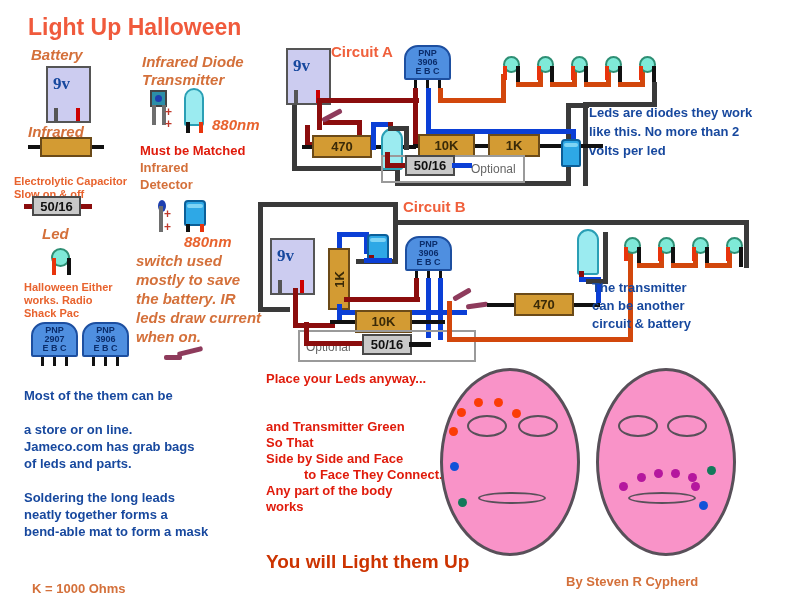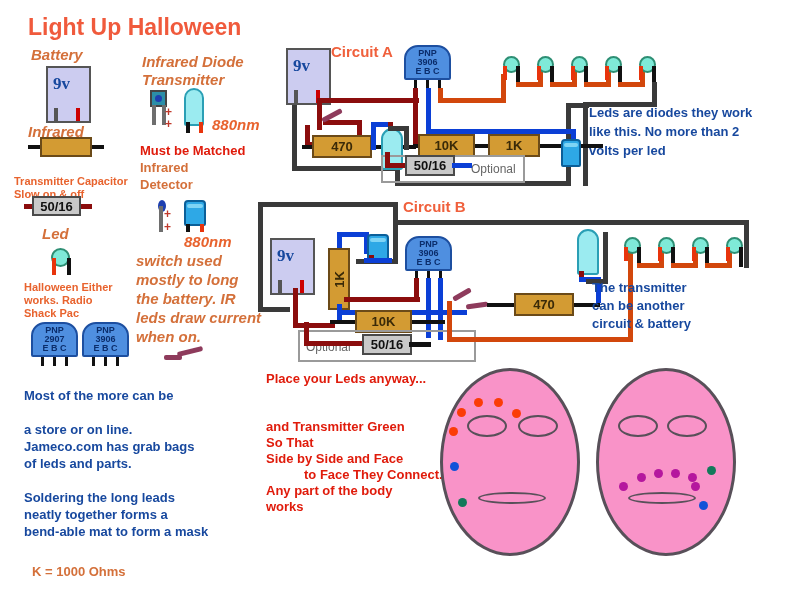--- a/index.html
+++ b/index.html
@@ -104,21 +104,21 @@
   <div class="battery" style="left:46px;top:66px;">
     <span class="lbl">9v</span>
     <span class="batt-pin-b"></span>
     <span class="batt-pin-r"></span>
   </div>
 
   <div class="abs t orange lg" style="left:28px;top:123px;">Infrared</div>
   <div class="wire" style="left:28px;top:145px;width:76px;height:4px;background:#111;"></div>
   <div class="resistor" style="left:40px;top:137px;width:52px;height:20px;"></div>
 
-  <div class="abs t orange-lt sm" style="left:14px;top:175px;">Transmitter Capacitor</div>
+  <div class="abs t orange-lt sm" style="left:14px;top:175px;">Electrolytic Capacitor</div>
   <div class="abs t orange-lt sm" style="left:14px;top:188px;">Slow on &amp; off</div>
   <div class="wire" style="left:24px;top:204px;width:68px;height:5px;background:#8b0d0d;"></div>
   <div class="cap-box" style="left:32px;top:196px;width:49px;height:20px;">50/16</div>
 
   <div class="abs t orange lg" style="left:42px;top:225px;">Led</div>
   <div class="led-circ" style="left:51px;top:248px;width:19px;height:19px;"></div>
   <div class="led-leg-r" style="left:52px;top:258px;height:17px;"></div>
   <div class="led-leg-k" style="left:67px;top:258px;height:17px;"></div>
 
   <div class="abs t orange-lt sm" style="left:24px;top:281px;">Halloween Either</div>
@@ -173,21 +173,21 @@
   <div class="plus" style="left:164px;top:221px;">+</div>
 
   <div class="detcan" style="left:184px;top:200px;width:22px;height:26px;">
       <span class="topband"></span>
     </div>
   <div class="led-leg-k" style="left:186px;top:224px;height:8px;"></div>
   <div class="led-leg-r" style="left:200px;top:224px;height:8px;"></div>
   <div class="abs t orange-lt lg" style="left:184px;top:233px;">880nm</div>
 
   <div class="abs t orange lg" style="left:136px;top:252px;">switch used</div>
-  <div class="abs t orange lg" style="left:136px;top:271px;">mostly to long</div>
+  <div class="abs t orange lg" style="left:136px;top:271px;">mostly to save</div>
   <div class="abs t orange lg" style="left:136px;top:290px;">the battery. IR</div>
   <div class="abs t orange lg" style="left:136px;top:309px;">leds draw current</div>
   <div class="abs t orange lg" style="left:136px;top:328px;">when on.</div>
 
   <div class="sw-bar" style="left:164px;top:355px;width:18px;"></div>
   <div class="sw-bar" style="left:177px;top:349px;width:26px;transform:rotate(-14deg);"></div>
 
   <div class="abs t circuit-label" style="left:331px;top:43px;">Circuit A</div>
 
   <div class="wire" style="left:292px;top:87px;width:5px;height:84px;background:#3a3a3a;"></div>
@@ -391,28 +391,28 @@
     <div class="led-circ" style="left:726px;top:237px;"></div>
     <div class="led-leg-r" style="left:726px;top:247px;height:14px;"></div>
     <div class="led-leg-k" style="left:739px;top:247px;height:20px;"></div>
 
   </div>
 
   <div class="abs t blue md" style="left:592px;top:280px;">The transmitter</div>
   <div class="abs t blue md" style="left:592px;top:298px;">can be another</div>
   <div class="abs t blue md" style="left:592px;top:316px;">circuit &amp; battery</div>
 
-  <div class="abs t blue md" style="left:24px;top:388px;">Most of the more can be</div>
+  <div class="abs t blue md" style="left:24px;top:388px;">Most of the them can be</div>
   <div class="abs t blue md" style="left:24px;top:422px;">a store or on line.</div>
   <div class="abs t blue md" style="left:24px;top:439px;">Jameco.com has grab bags</div>
   <div class="abs t blue md" style="left:24px;top:456px;">of leds and parts.</div>
   <div class="abs t blue md" style="left:24px;top:490px;">Soldering the long leads</div>
   <div class="abs t blue md" style="left:24px;top:507px;">neatly together forms a</div>
   <div class="abs t blue md" style="left:24px;top:524px;">bend-able mat to form a mask</div>
-  <div class="abs t orange md" style="left:32px;top:564px;">K = 1000 Ohms</div>
+  <div class="abs t orange md" style="left:32px;top:581px;">K = 1000 Ohms</div>
 
   <div class="abs t red md" style="left:266px;top:371px;">Place your Leds anyway...</div>
   <div class="abs t red md" style="left:266px;top:419px;">and Transmitter Green</div>
   <div class="abs t red md" style="left:266px;top:435px;">So That</div>
   <div class="abs t red md" style="left:266px;top:451px;">Side by Side and Face</div>
   <div class="abs t red md" style="left:266px;top:467px;margin-left:38px;">to Face They Connect.</div>
   <div class="abs t red md" style="left:266px;top:483px;">Any part of the body</div>
   <div class="abs t red md" style="left:266px;top:499px;">works</div>
 
   <div class="mask" style="left:440px;top:368px;width:140px;height:188px;"></div>
@@ -433,14 +433,16 @@
   <div class="mouth" style="left:628px;top:492px;width:68px;height:12px;"></div>
   <div class="dot" style="left:637px;top:473px;width:9px;height:9px;background:#b5179e;"></div>
   <div class="dot" style="left:654px;top:469px;width:9px;height:9px;background:#b5179e;"></div>
   <div class="dot" style="left:671px;top:469px;width:9px;height:9px;background:#b5179e;"></div>
   <div class="dot" style="left:688px;top:473px;width:9px;height:9px;background:#b5179e;"></div>
   <div class="dot" style="left:619px;top:482px;width:9px;height:9px;background:#b5179e;"></div>
   <div class="dot" style="left:691px;top:482px;width:9px;height:9px;background:#b5179e;"></div>
   <div class="dot" style="left:707px;top:466px;width:9px;height:9px;background:#13795a;"></div>
   <div class="dot" style="left:699px;top:501px;width:9px;height:9px;background:#1352d8;"></div>
 
+  <div class="abs t darkred" style="left:266px;top:551px;font-size:19px;">You will Light them Up</div>
+  <div class="abs t orange md" style="left:566px;top:574px;">By Steven R Cypherd</div>
 
 </div>
 
 </body></html>

